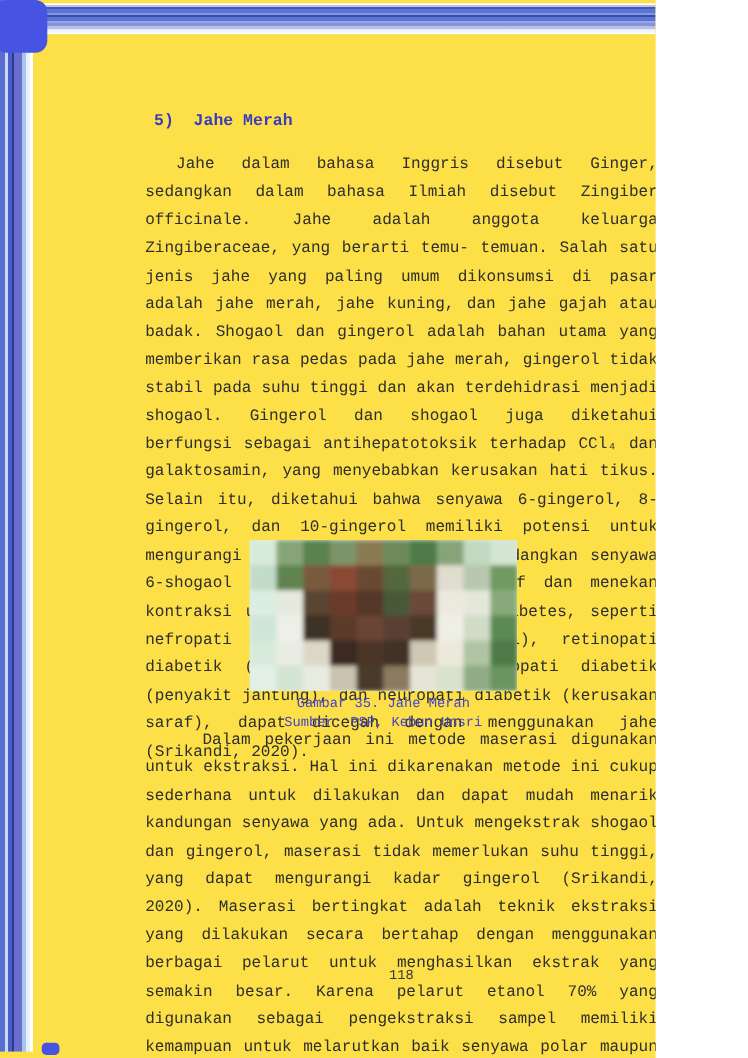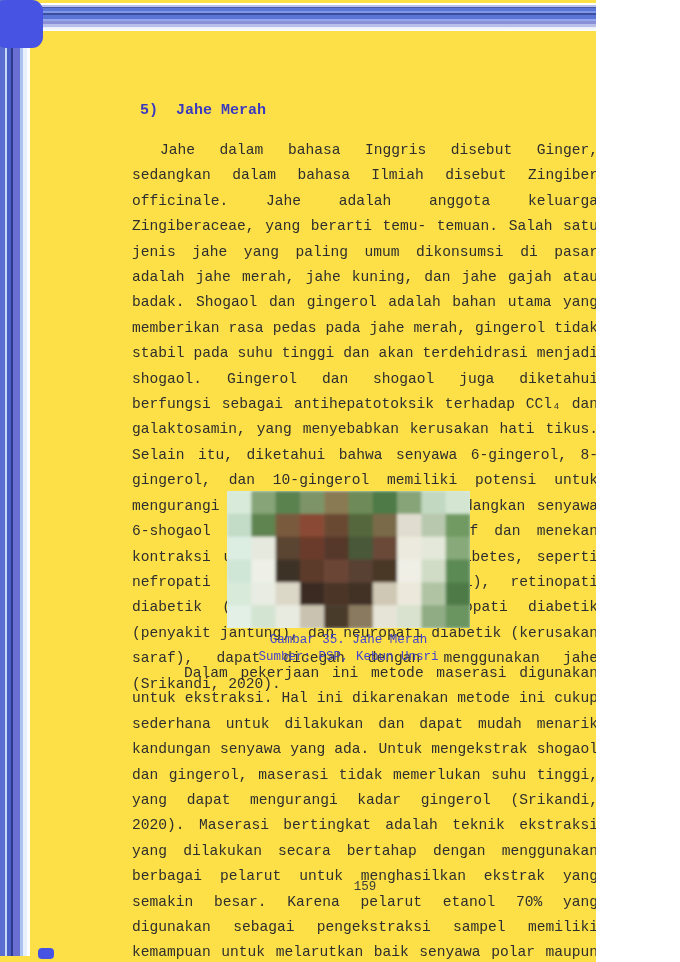--- a/index.html
+++ b/index.html
@@ -167,16 +167,16 @@
           </g>
       </svg>
       <figcaption class="figcaption">
         <div>Gambar 35. Jahe Merah</div>
         <div>Sumber: PSP, Kebun Unsri</div>
       </figcaption>
     </figure>
 
     <p class="body-text p2">Dalam pekerjaan ini metode maserasi digunakan untuk ekstraksi. Hal ini dikarenakan metode ini cukup sederhana untuk dilakukan dan dapat mudah menarik kandungan senyawa yang ada. Untuk mengekstrak shogaol dan gingerol, maserasi tidak memerlukan suhu tinggi, yang dapat mengurangi kadar gingerol (Srikandi, 2020). Maserasi bertingkat adalah teknik ekstraksi yang dilakukan secara bertahap dengan menggunakan berbagai pelarut untuk menghasilkan ekstrak yang semakin besar. Karena pelarut etanol 70% yang digunakan sebagai pengekstraksi sampel memiliki kemampuan untuk melarutkan baik senyawa polar maupun senyawa</p>
 
-    <div class="page-number">159</div>
+    <div class="page-number">118</div>
 
   </div>
 </div>
 
 </body></html>

